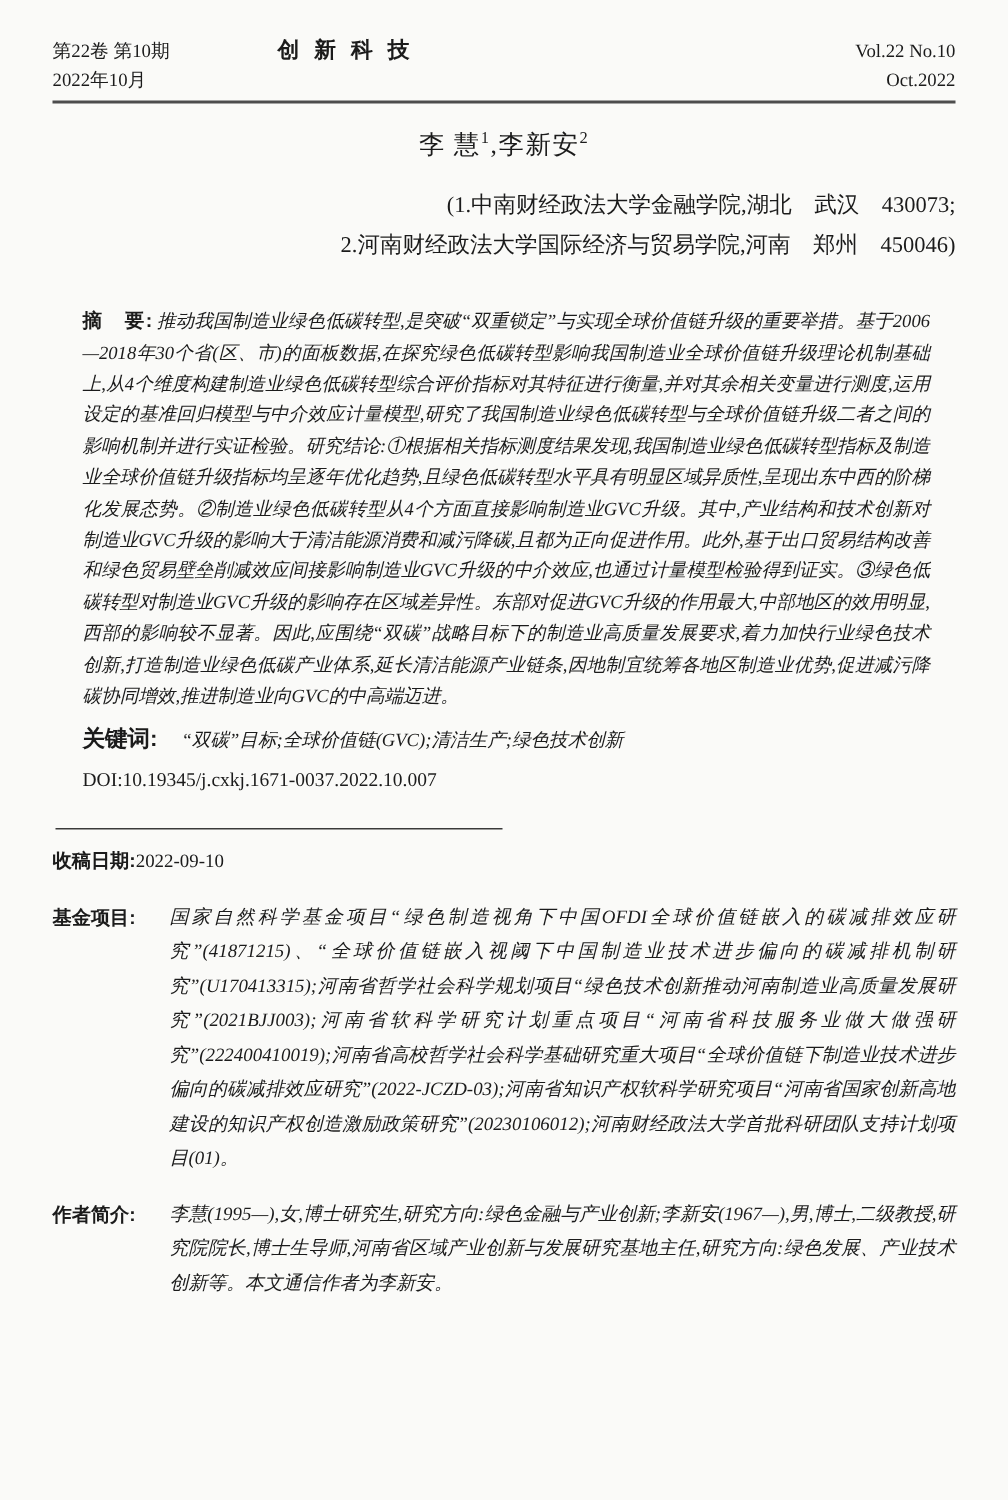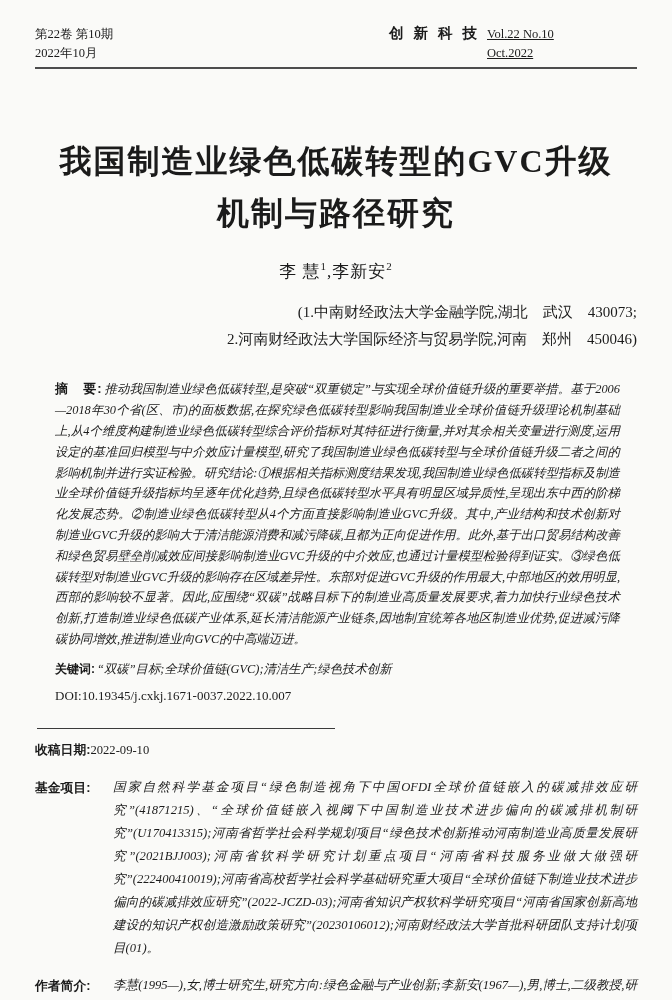--- a/index.html
+++ b/index.html
@@ -7,41 +7,41 @@
     width:672px;height:1000px;overflow:hidden;
     background:#fafaf8;color:#1b1b1b;
     font-family:"Liberation Serif","DejaVu Serif",serif;
     position:relative;
   }
   .page{padding:26px 35px 0 35px;box-sizing:border-box;width:672px;height:716px;}
 
   
   .hdr{display:flex;justify-content:space-between;align-items:flex-start;font-size:12.5px;line-height:17px;}
   .hdr-left{text-align:left;width:150px;}
-  .hdr-center{text-align:right;flex:1;font-family:Liberation Mono, monospace;}
+  .hdr-center{text-align:left;flex:1;}
   .hdr-center .cn{font-size:14.5px;letter-spacing:10px;font-weight:bold;}
   .hdr-center .en{font-size:12.5px;margin-top:1px;}
-  .hdr-right{text-align:left;width:150px;text-decoration:underline;}
+  .hdr-right{text-align:right;width:150px;}
   .hdr-left div:last-child,.hdr-right div:last-child{margin-top:2px;}
   .hdr-rule{border-top:2px solid #4d4d4d;margin-top:5px;}
 
   
   .title{margin-top:66px;text-align:center;font-weight:bold;font-size:32px;line-height:52px;letter-spacing:2px;}
   .authors{margin-top:16px;text-align:center;font-size:17px;letter-spacing:1px;}
   .authors sup{font-size:11px;}
   .affil{margin-top:16px;text-align:right;font-size:15px;line-height:27px;}
 
   
   .abs-block{margin:26px 17px 0 20px;}
   .hei{font-family:"Liberation Sans","DejaVu Sans",sans-serif;font-weight:bold;}
   .kai{font-style:italic;}
   .abstract{margin:0;font-size:12.4px;line-height:20.8px;text-align:justify;}
   .abstract .label{font-size:13px;letter-spacing:1px;margin-right:2px;font-style:normal;}
   .kw{margin:9px 0 0 0;font-size:12.4px;line-height:20px;}
-  .kw .label{font-size:12px;margin-right:2px;text-align:center;}
+  .kw .label{font-size:15px;margin-right:16px;text-align:center;}
   .meta-row{margin-top:7px;font-size:13px;display:flex;}
   .meta-row .seg{margin-right:44px;white-space:nowrap;}
   .meta-row .seg:last-child{margin-right:0;}
   .doi{margin-top:9px;font-size:13px;}
 
   
   .fn-rule{border-top:1.5px solid #3a3a3a;width:298px;margin:24px 0 0 2px;}
   .footnote{font-size:12.6px;line-height:23px;}
   .fn-line{margin-top:9px;}
   .fn-hang{display:flex;margin-top:14px;}
@@ -62,24 +62,20 @@
     <div class="hdr-center">
       <div class="cn">创新科技</div>
     </div>
     <div class="hdr-right">
       <div>Vol.22 No.10</div>
       <div>Oct.2022</div>
     </div>
   </header>
   <div class="hdr-rule"></div>
 
-  <h1 class="title">
-    <div>我国制造业绿色低碳转型的GVC升级</div>
-    <div>机制与路径研究</div>
-  </h1>
 
   <div class="authors"><span>李 慧</span><sup>1</sup><span>,</span><span>李新安</span><sup>2</sup></div>
 
   <div class="affil">
     <div>(1.中南财经政法大学金融学院,湖北　武汉　430073;</div>
     <div>2.河南财经政法大学国际经济与贸易学院,河南　郑州　450046)</div>
   </div>
 
   <div class="abs-block">
     <p class="abstract"><span class="label hei">摘　要:</span><span class="kai">推动我国制造业绿色低碳转型,是突破“双重锁定”与实现全球价值链升级的重要举措。基于2006—2018年30个省(区、市)的面板数据,在探究绿色低碳转型影响我国制造业全球价值链升级理论机制基础上,从4个维度构建制造业绿色低碳转型综合评价指标对其特征进行衡量,并对其余相关变量进行测度,运用设定的基准回归模型与中介效应计量模型,研究了我国制造业绿色低碳转型与全球价值链升级二者之间的影响机制并进行实证检验。研究结论:①根据相关指标测度结果发现,我国制造业绿色低碳转型指标及制造业全球价值链升级指标均呈逐年优化趋势,且绿色低碳转型水平具有明显区域异质性,呈现出东中西的阶梯化发展态势。②制造业绿色低碳转型从4个方面直接影响制造业GVC升级。其中,产业结构和技术创新对制造业GVC升级的影响大于清洁能源消费和减污降碳,且都为正向促进作用。此外,基于出口贸易结构改善和绿色贸易壁垒削减效应间接影响制造业GVC升级的中介效应,也通过计量模型检验得到证实。③绿色低碳转型对制造业GVC升级的影响存在区域差异性。东部对促进GVC升级的作用最大,中部地区的效用明显,西部的影响较不显著。因此,应围绕“双碳”战略目标下的制造业高质量发展要求,着力加快行业绿色技术创新,打造制造业绿色低碳产业体系,延长清洁能源产业链条,因地制宜统筹各地区制造业优势,促进减污降碳协同增效,推进制造业向GVC的中高端迈进。</span></p>

